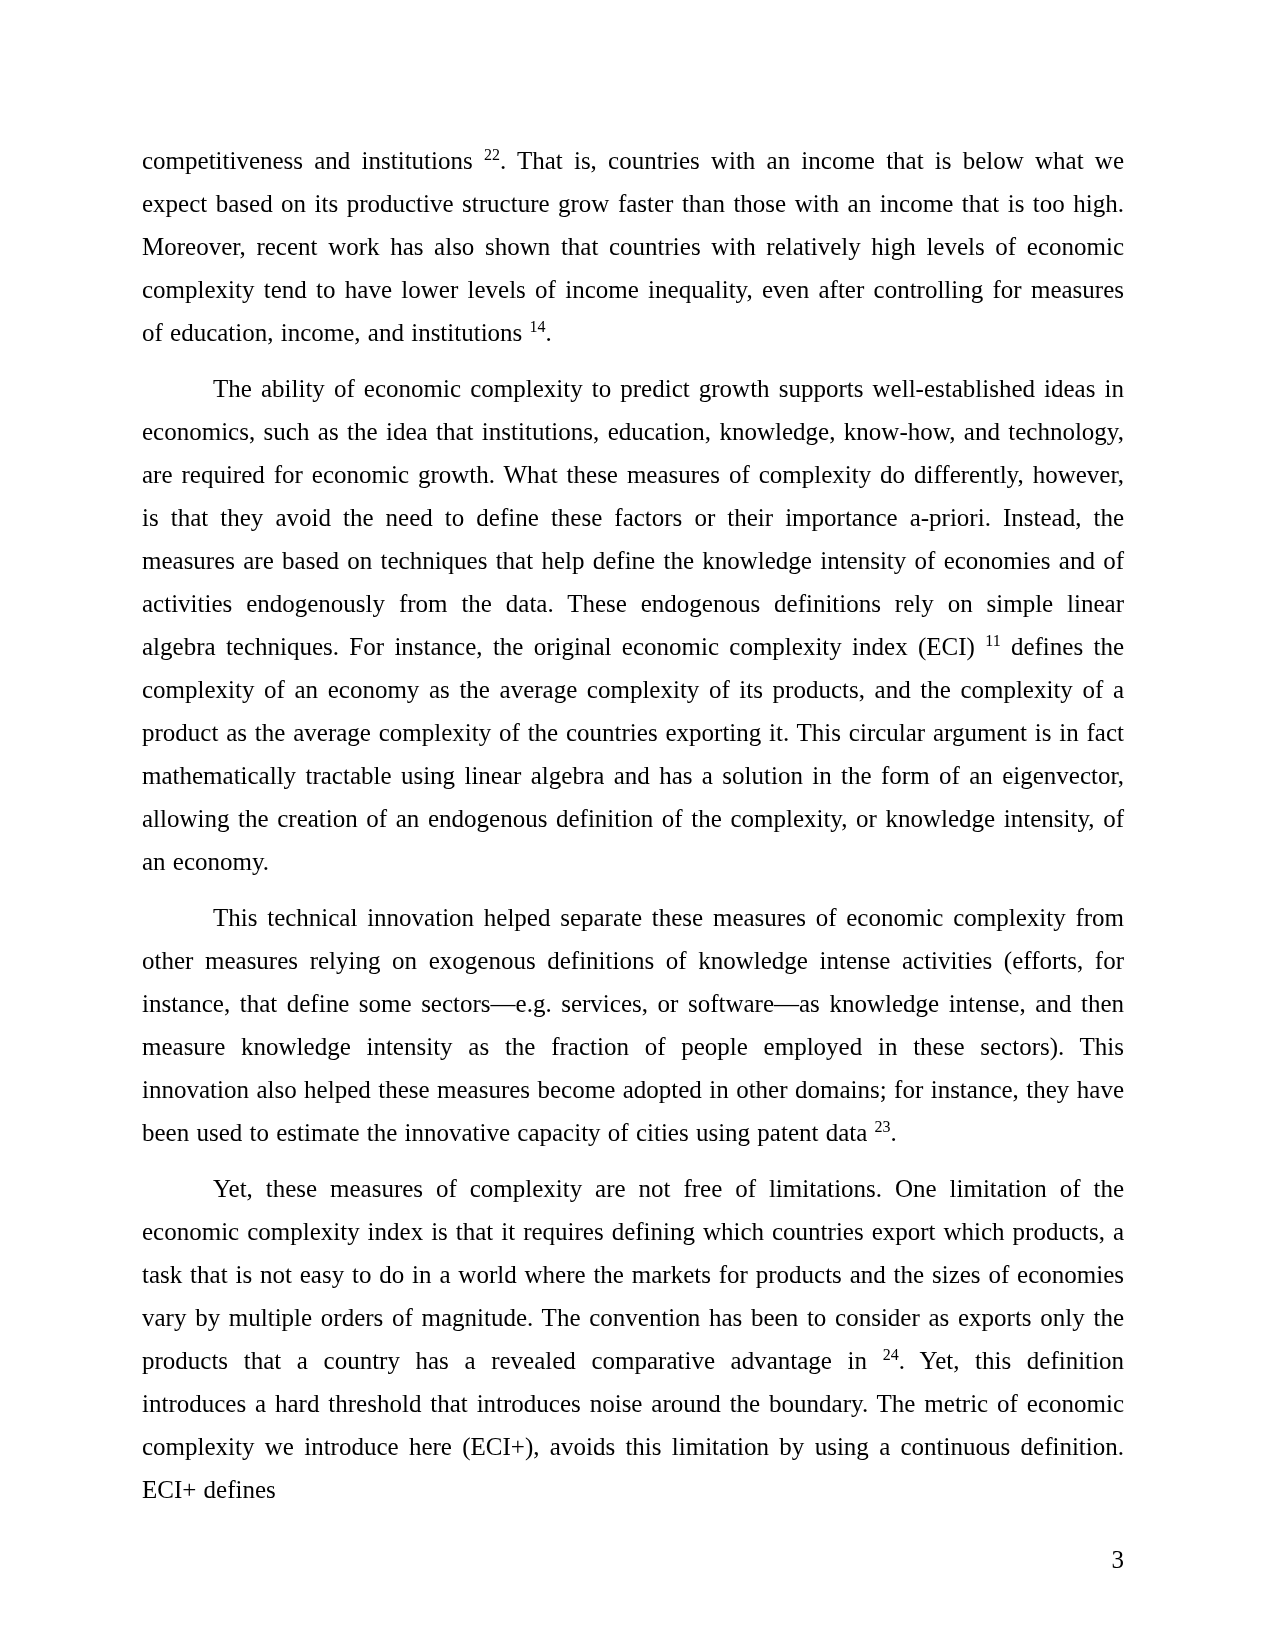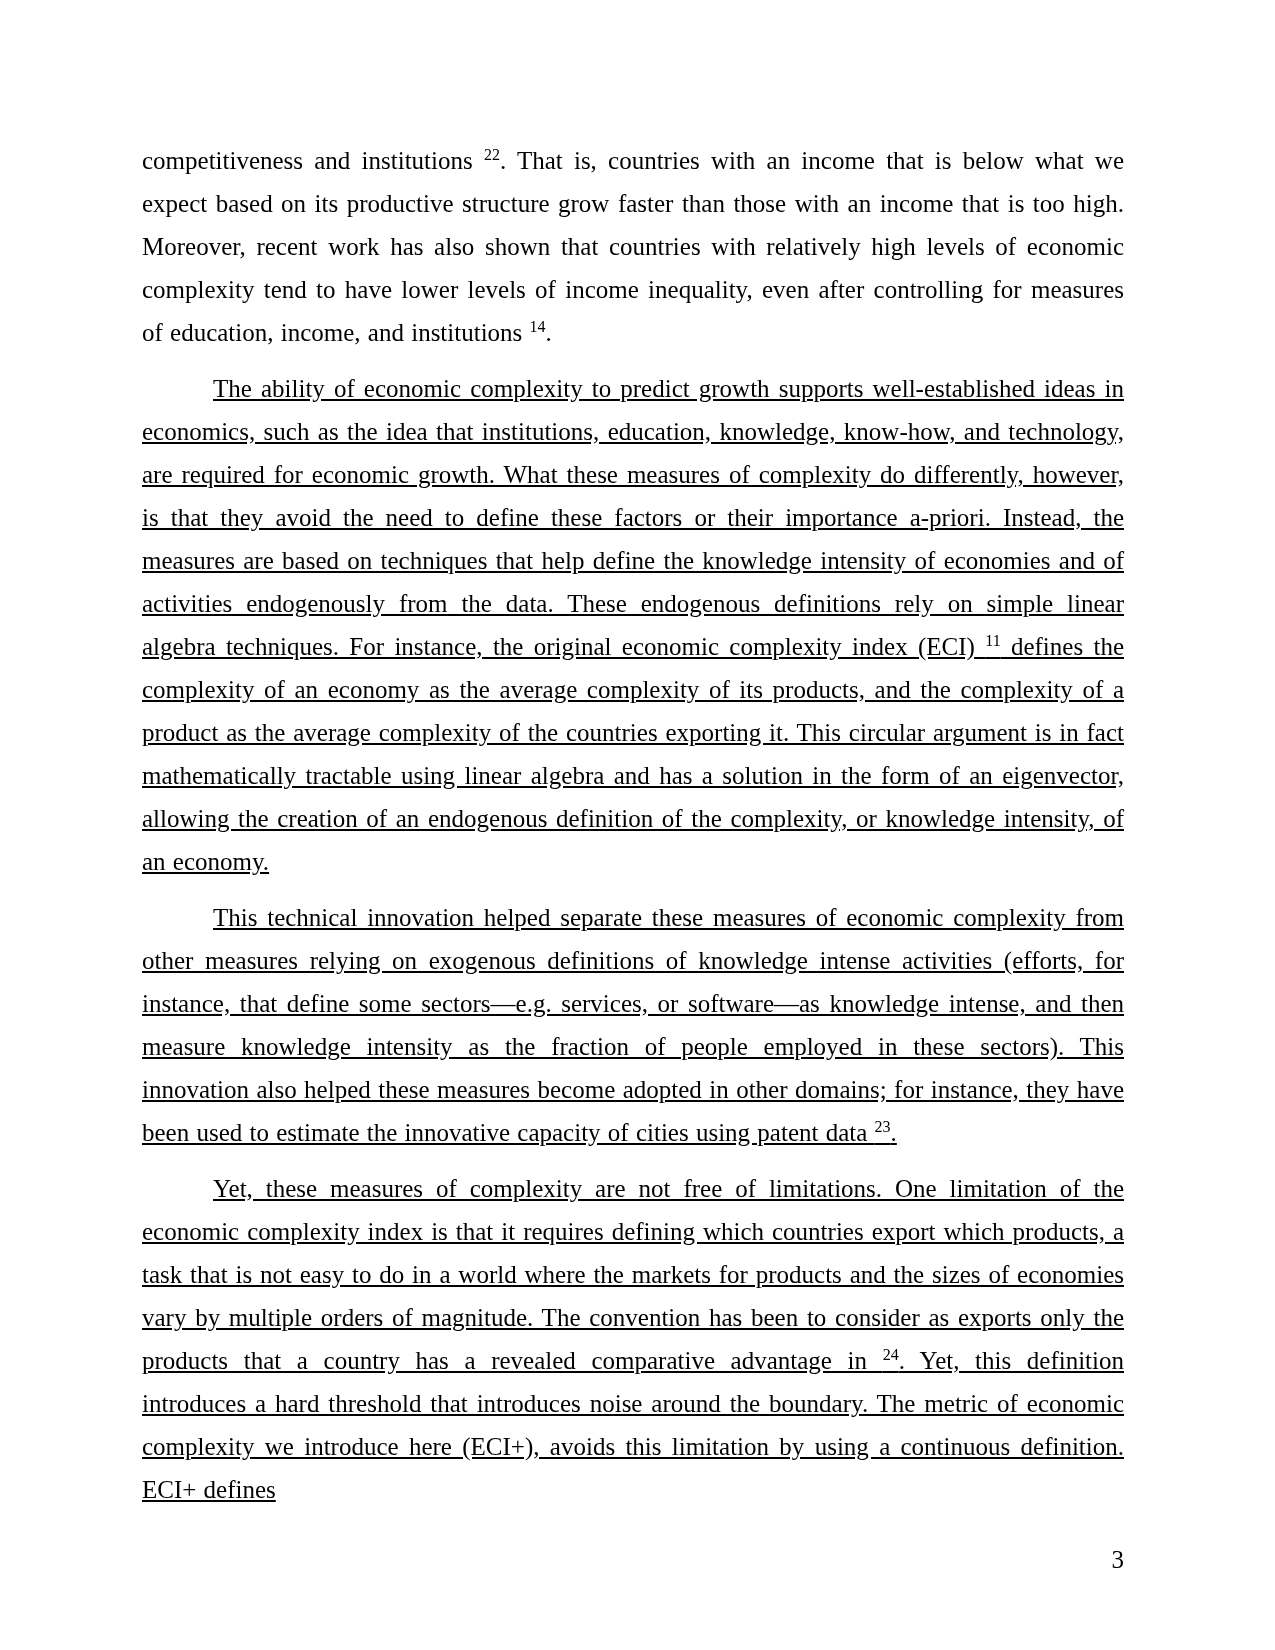--- a/index.html
+++ b/index.html
@@ -25,21 +25,20 @@
   }
   .content p {
     margin: 0 0 13px 0;
     font-size: 25px;
     line-height: 43px;
     text-align: justify;
     word-spacing: 1px;
   }
   .content p.indented {
     text-indent: 71px;
-    text-decoration: underline;
   }
   sup.cite {
     font-size: 16px;
     line-height: 0;
     vertical-align: super;
   }
   .footer {
     position: absolute;
     left: 142px;
     top: 1538px;

